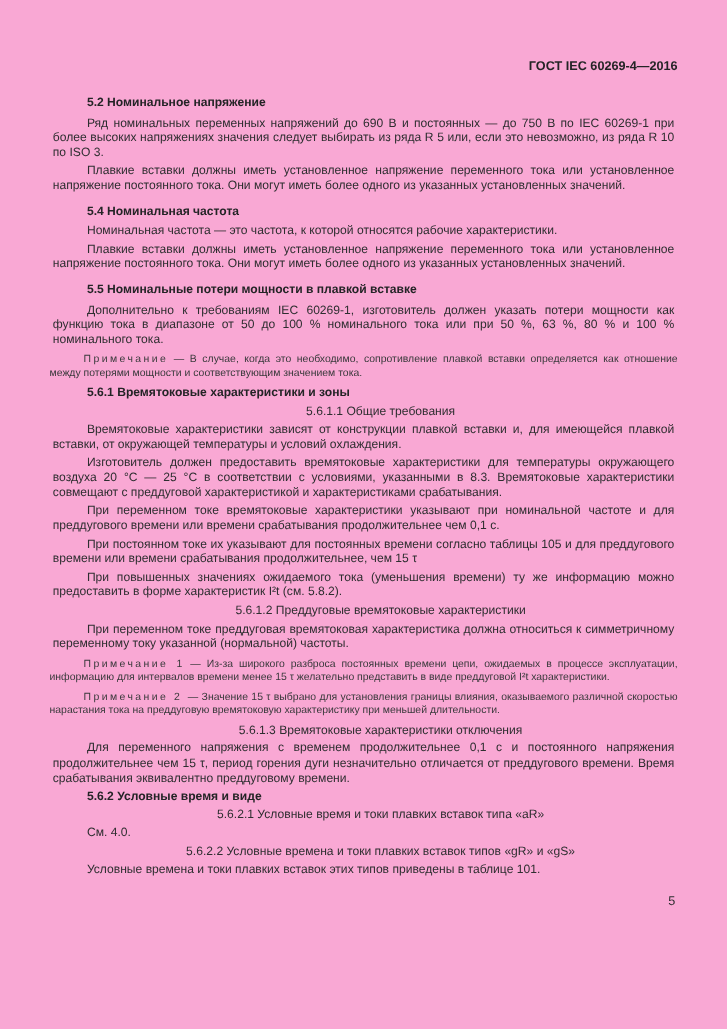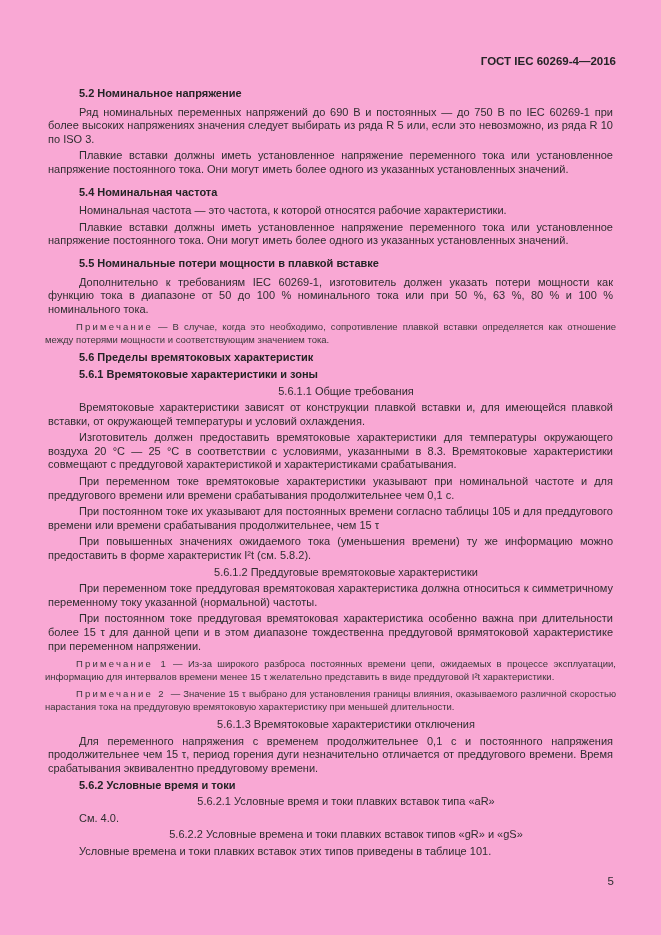--- a/index.html
+++ b/index.html
@@ -61,40 +61,38 @@
 
     <p class="h head-sp">5.4 Номинальная частота</p>
     <p class="para">Номинальная частота — это частота, к которой относятся рабочие характеристики.</p>
     <p class="para">Плавкие вставки должны иметь установленное напряжение переменного тока или установленное напряжение постоянного тока. Они могут иметь более одного из указанных установленных значений.</p>
 
     <p class="h head-sp">5.5 Номинальные потери мощности в плавкой вставке</p>
     <p class="para">Дополнительно к требованиям IEC 60269-1, изготовитель должен указать потери мощности как функцию тока в диапазоне от 50 до 100 % номинального тока или при 50 %, 63 %, 80 % и 100 % номинального тока.</p>
 
     <p class="note"><span class="nlabel">Примечание</span><span>— В случае, когда это необходимо, сопротивление плавкой вставки определяется как отношение между потерями мощности и соответствующим значением тока.</span></p>
 
-    <p class="h h56">5.6 Пределы времятоковых характеристик</p>
     <p class="h">5.6.1 Времятоковые характеристики и зоны</p>
     <p class="sub">5.6.1.1 Общие требования</p>
     <p class="para">Времятоковые характеристики зависят от конструкции плавкой вставки и, для имеющейся плавкой вставки, от окружающей температуры и условий охлаждения.</p>
     <p class="para">Изготовитель должен предоставить времятоковые характеристики для температуры окружающего воздуха 20 °C — 25 °C в соответствии с условиями, указанными в 8.3. Времятоковые характеристики совмещают с преддуговой характеристикой и характеристиками срабатывания.</p>
     <p class="para">При переменном токе времятоковые характеристики указывают при номинальной частоте и для преддугового времени или времени срабатывания продолжительнее чем 0,1 с.</p>
     <p class="para">При постоянном токе их указывают для постоянных времени согласно таблицы 105 и для преддугового времени или времени срабатывания продолжительнее, чем 15 τ</p>
     <p class="para">При повышенных значениях ожидаемого тока (уменьшения времени) ту же информацию можно предоставить в форме характеристик I²t (см. 5.8.2).</p>
 
     <p class="sub">5.6.1.2 Преддуговые времятоковые характеристики</p>
     <p class="para">При переменном токе преддуговая времятоковая характеристика должна относиться к симметричному переменному току указанной (нормальной) частоты.</p>
-    <p class="para">При постоянном токе преддуговая времятоковая характеристика особенно важна при длительности более 15 τ для данной цепи и в этом диапазоне тождественна преддуговой врямятоковой характеристике при переменном напряжении.</p>
 
     <p class="note"><span class="nlabel">Примечание 1</span><span>— Из-за широкого разброса постоянных времени цепи, ожидаемых в процессе эксплуатации, информацию для интервалов времени менее 15 τ желательно представить в виде преддуговой I²t характеристики.</span></p>
     <p class="note"><span class="nlabel">Примечание 2</span><span>— Значение 15 τ выбрано для установления границы влияния, оказываемого различной скоростью нарастания тока на преддуговую времятоковую характеристику при меньшей длительности.</span></p>
 
     <p class="sub">5.6.1.3 Времятоковые характеристики отключения</p>
     <p class="para">Для переменного напряжения с временем продолжительнее 0,1 с и постоянного напряжения продолжительнее чем 15 τ, период горения дуги незначительно отличается от преддугового времени. Время срабатывания эквивалентно преддуговому времени.</p>
 
-    <p class="h">5.6.2 Условные время и токи</p>
+    <p class="h">5.6.2 Условные время и виде</p>
     <p class="sub">5.6.2.1 Условные время и токи плавких вставок типа «aR»</p>
     <p class="para">См. 4.0.</p>
     <p class="sub">5.6.2.2 Условные времена и токи плавких вставок типов «gR» и «gS»</p>
     <p class="para">Условные времена и токи плавких вставок этих типов приведены в таблице 101.</p>
 
   </div>
 
   <div class="doc-footer">5</div>
 
 </div>

